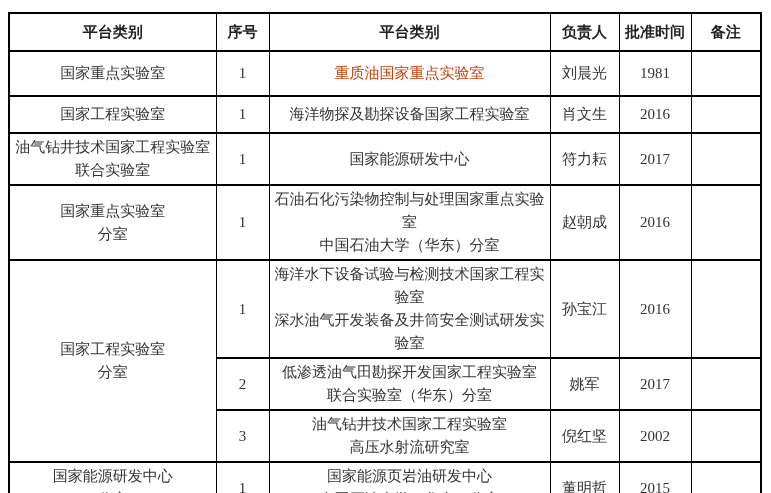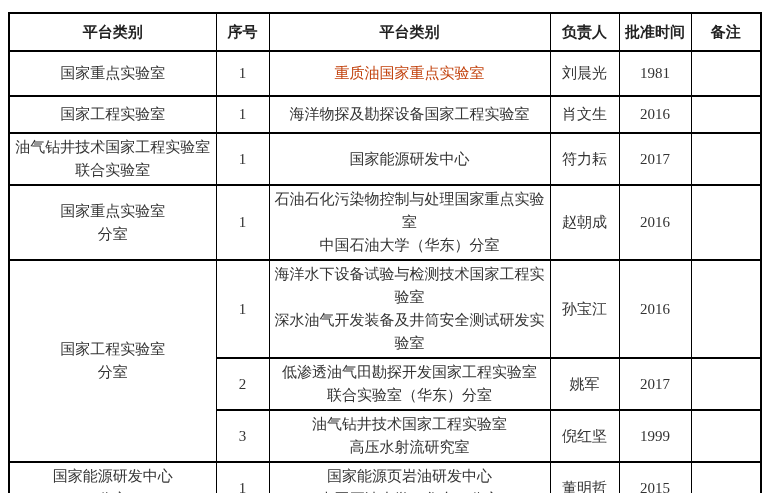--- a/index.html
+++ b/index.html
@@ -125,21 +125,21 @@
 联合实验室（华东）分室</td>
       <td>姚军</td>
       <td>2017</td>
       <td></td>
     </tr>
     <tr class="rh-49">
       <td>3</td>
       <td>油气钻井技术国家工程实验室
 高压水射流研究室</td>
       <td>倪红坚</td>
-      <td>1999</td>
+      <td>2002</td>
       <td></td>
     </tr>
     <tr class="rh-50">
       <td>国家能源研发中心
 分室</td>
       <td>1</td>
       <td>国家能源页岩油研发中心
 中国石油大学（华东）分室</td>
       <td>董明哲</td>
       <td>2015</td>

